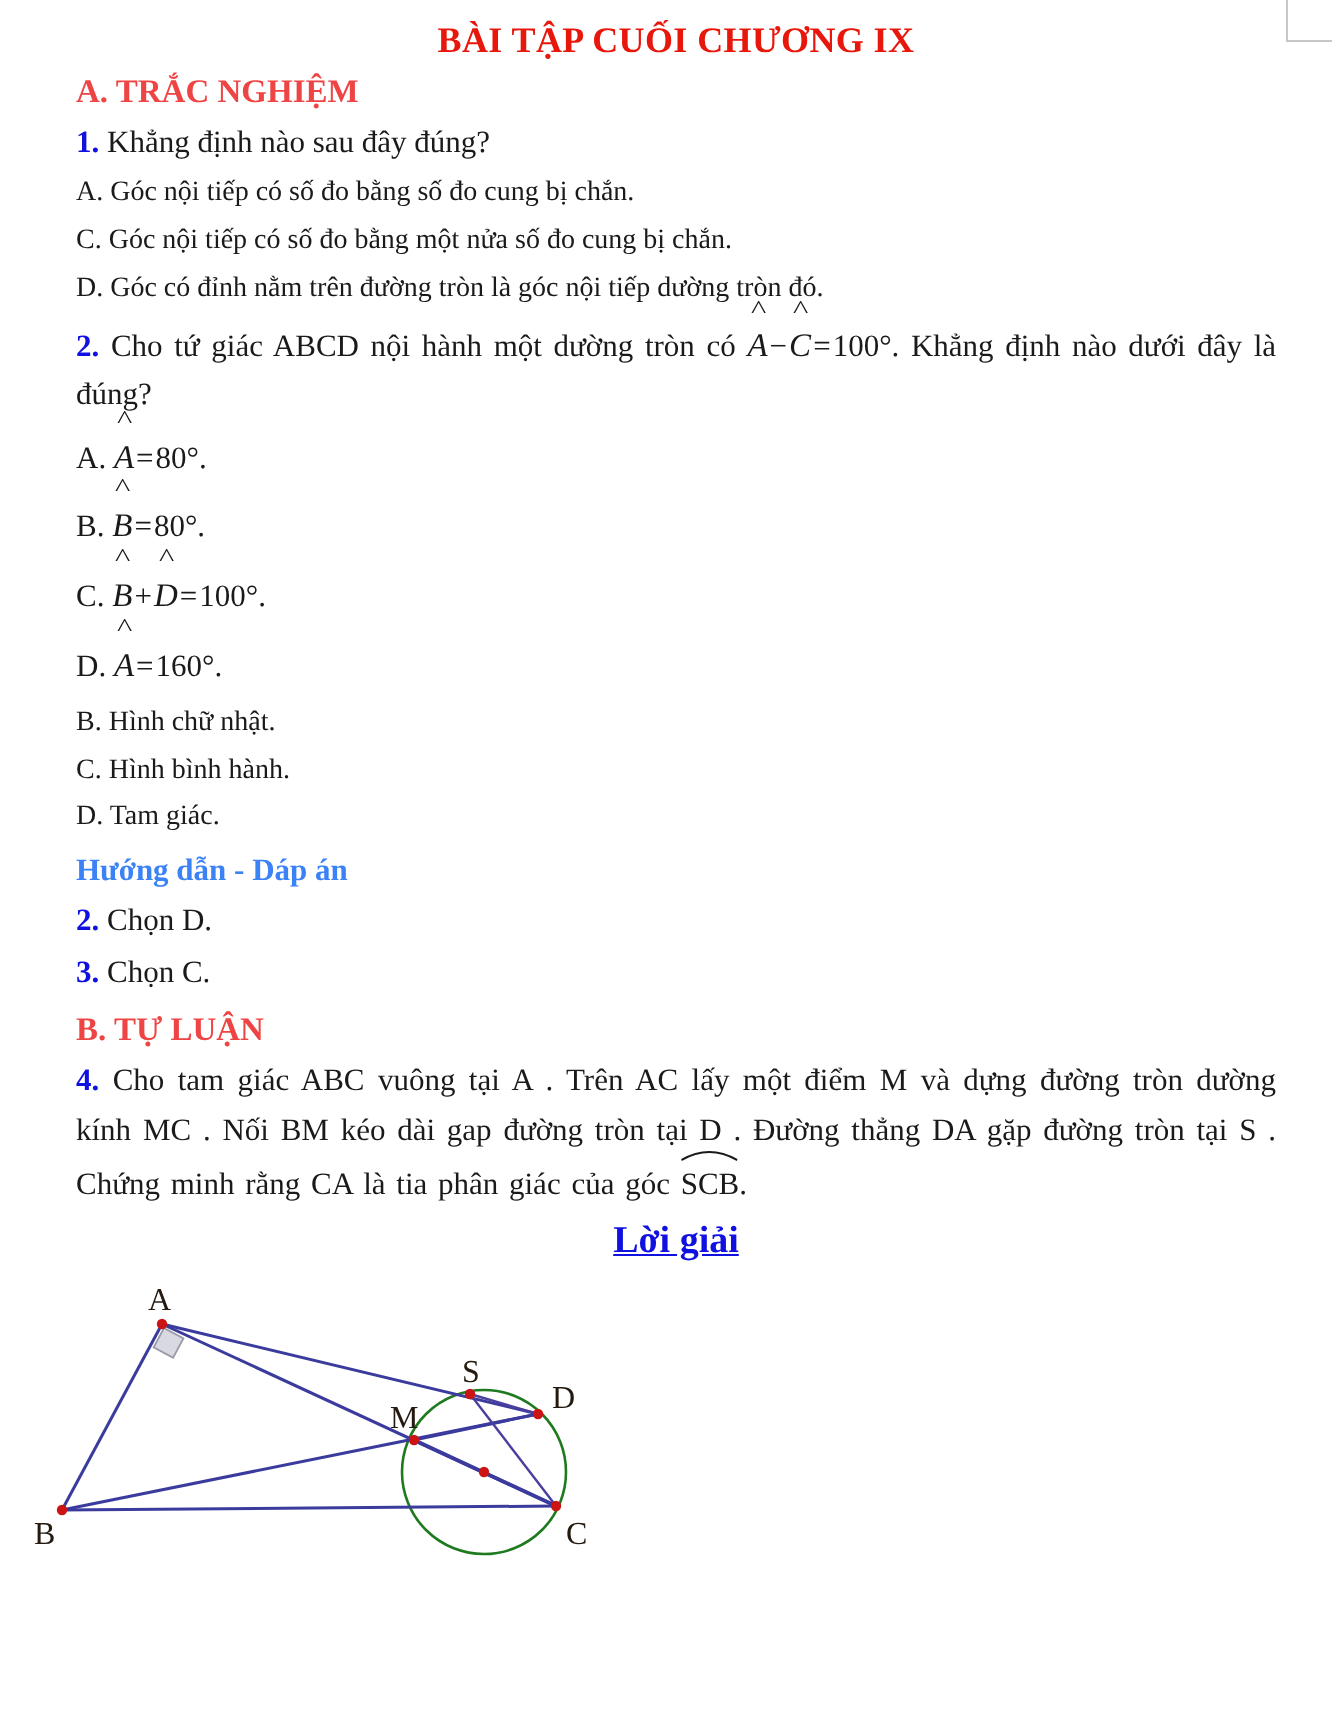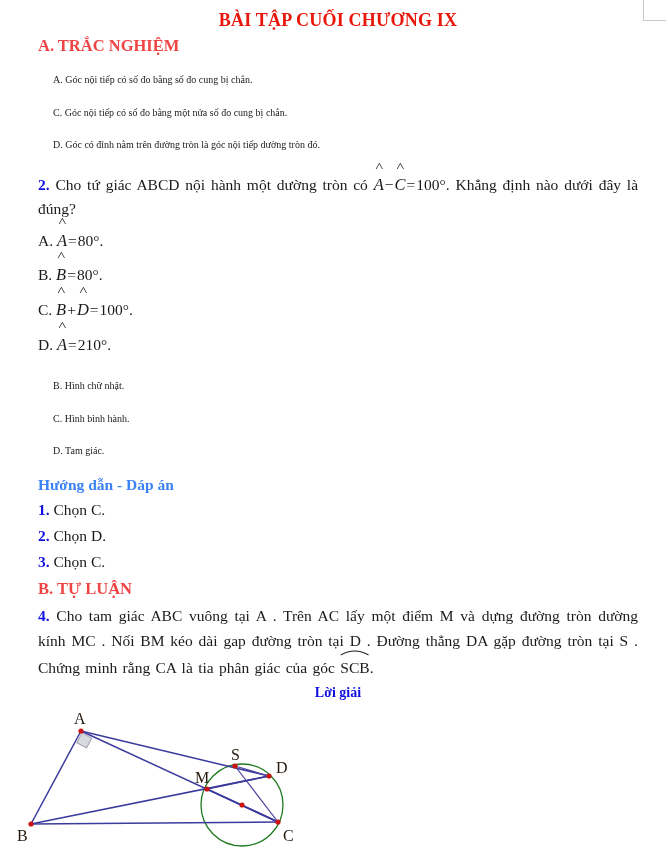--- a/index.html
+++ b/index.html
@@ -68,23 +68,23 @@
     margin: 0;
     padding: 1px 0;
   }
 
   .q-num {
     color: #1010e0;
     font-weight: bold;
   }
 
   .opt {
-    font-size: 10px;
+    font-size: 14px;
     line-height: 1.55;
-    margin: 15px;
+    margin: 0;
     padding: 1px 0;
   }
 
   .opt-math {
     font-size: 15.5px;
     line-height: 1.75;
     margin: 0;
     padding: 2px 0;
   }
 
@@ -95,22 +95,23 @@
     text-align: justify;
     text-align-last: left;
     margin: 1px 0 0 0;
     word-spacing: 1.5px;
   }
 
   .loigiai {
     text-align: center;
     color: #1010e0;
     font-weight: bold;
-    font-size: 14px;
+    font-size: 19px;
     margin: 5px 0 0 0;
+    text-decoration: underline;
   }
 
   
   .mi {
     font-family: "Liberation Serif", "DejaVu Serif", serif;
     font-style: italic;
     font-size: 16.5px;
   }
   .hat {
     position: relative;
@@ -165,20 +166,24 @@
 <body>
 
 <div class="page">
 
   <div class="corner-mark"></div>
 
   <h1 class="doc-title">BÀI TẬP CUỐI CHƯƠNG IX</h1>
 
   <div class="section-head">A. TRẮC NGHIỆM</div>
 
+  <p class="q-line">
+    <span class="q-num">1.</span>
+    <span>Khẳng định nào sau đây đúng?</span>
+  </p>
   <p class="opt">A. Góc nội tiếp có số đo bằng số đo cung bị chắn.</p>
   <p class="opt">C. Góc nội tiếp có số đo bằng một nửa số đo cung bị chắn.</p>
   <p class="opt">D. Góc có đỉnh nằm trên đường tròn là góc nội tiếp dường tròn đó.</p>
 
   <p class="q-line" style="text-align:justify;text-align-last:left;">
     <span class="q-num">2.</span>
     <span>Cho tứ giác  ABCD nội hành một dường tròn có</span>
     <span class="mi"><span class="hat">A</span><span class="mo">−</span><span class="hat">C</span><span class="mo">=</span><span class="mn">100°</span></span><span>. Khẳng định nào dưới đây là đúng?</span>
   </p>
 
@@ -189,32 +194,28 @@
   <p class="opt-math">
     <span>B.</span>
     <span class="hat">B</span><span class="mo">=</span><span class="mn">80°</span><span class="mn">.</span>
   </p>
   <p class="opt-math">
     <span>C.</span>
     <span class="hat">B</span><span class="mo">+</span><span class="hat">D</span><span class="mo">=</span><span class="mn">100°</span><span class="mn">.</span>
   </p>
   <p class="opt-math">
     <span>D.</span>
-    <span class="hat">A</span><span class="mo">=</span><span class="mn">210°</span><span class="mn">.</span>
+    <span class="hat">A</span><span class="mo">=</span><span class="mn">160°</span><span class="mn">.</span>
   </p>
 
   <p class="opt">B. Hình chữ nhật.</p>
   <p class="opt">C. Hình bình hành.</p>
   <p class="opt">D. Tam  giác.</p>
 
   <div class="sub-head">Hướng dẫn - Dáp án</div>
-  <p class="q-line">
-    <span class="q-num">1.</span>
-    <span>Chọn C.</span>
-  </p>
   <p class="q-line">
     <span class="q-num">2.</span>
     <span>Chọn D.</span>
   </p>
   <p class="q-line">
     <span class="q-num">3.</span>
     <span>Chọn C.</span>
   </p>
 
   <div class="section-head">B. TỰ LUẬN</div>

